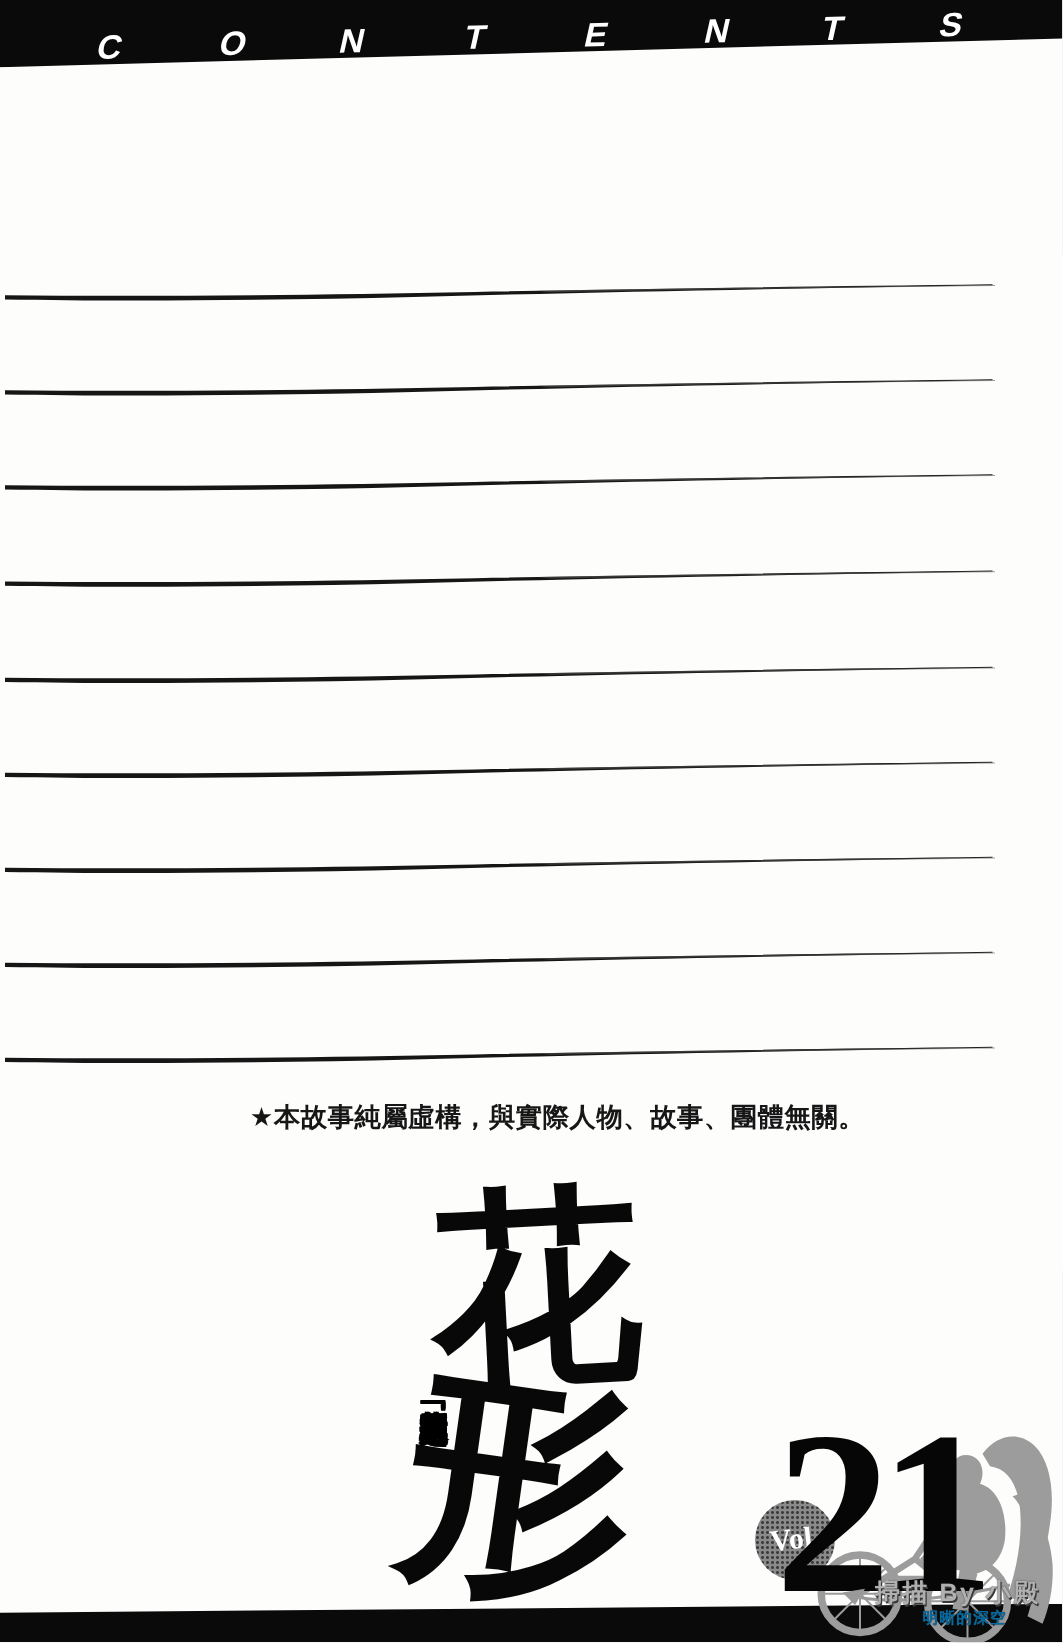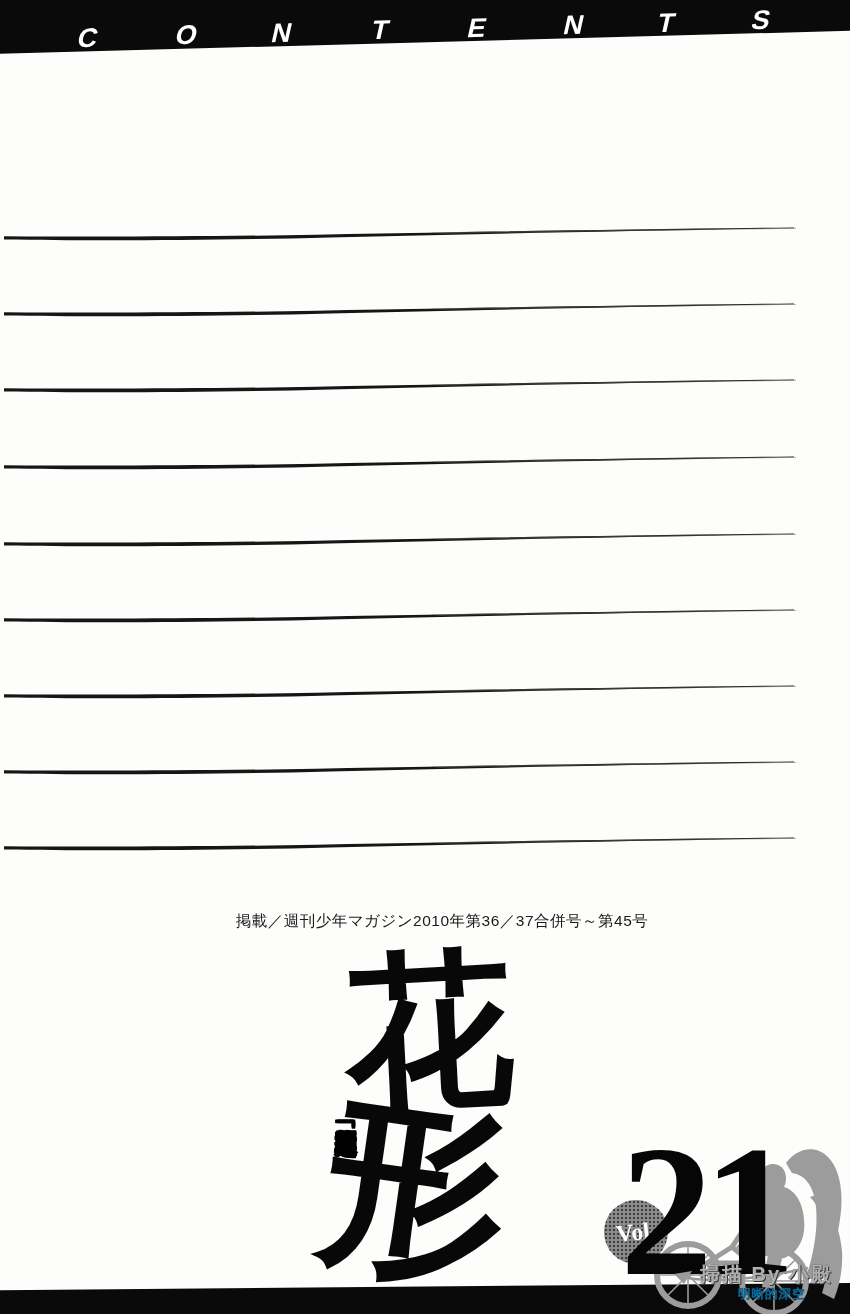--- a/index.html
+++ b/index.html
@@ -228,21 +228,21 @@
   <div class="toc-row" style="top:800px">
     <span class="chap">第183話</span>
     <span class="title">被犧牲的未來</span>
     <span class="page">169</span>
     <svg class="rule" viewBox="0 0 800 16" preserveAspectRatio="none">
         <path fill="#161616" d="M2,13.5 C90,15 210,14.5 330,11.5 C470,8 620,5 796,2.2 L796,1.4 C640,3.4 500,5 380,7.6 C240,10.4 110,11.2 2,10.2 Z"></path>
         <path fill="#555" opacity=".55" d="M430,6.6 C560,4.4 680,3.2 798,2 L798,2.8 C690,4 575,5.4 440,7.8 Z"></path>
       </svg>
   </div>
 
-  <div class="note-publication">掲載／週刊少年マガジン2010年第36／37合併号～第45号</div>
+  <div class="note-disclaimer">★本故事純屬虛構，與實際人物、故事、團體無關。</div>
 
   <div class="calli calli-1">花</div>
   <div class="calli calli-2">形</div>
   <div class="logo-subtitle">新約「巨人之星」</div>
 
   <div class="bottom-band"></div>
 
   <svg class="rider" viewBox="0 0 210 179">
     <g fill="none" stroke="#9c9c9c">
       <circle cx="48" cy="140" r="31" stroke-width="6"></circle>

